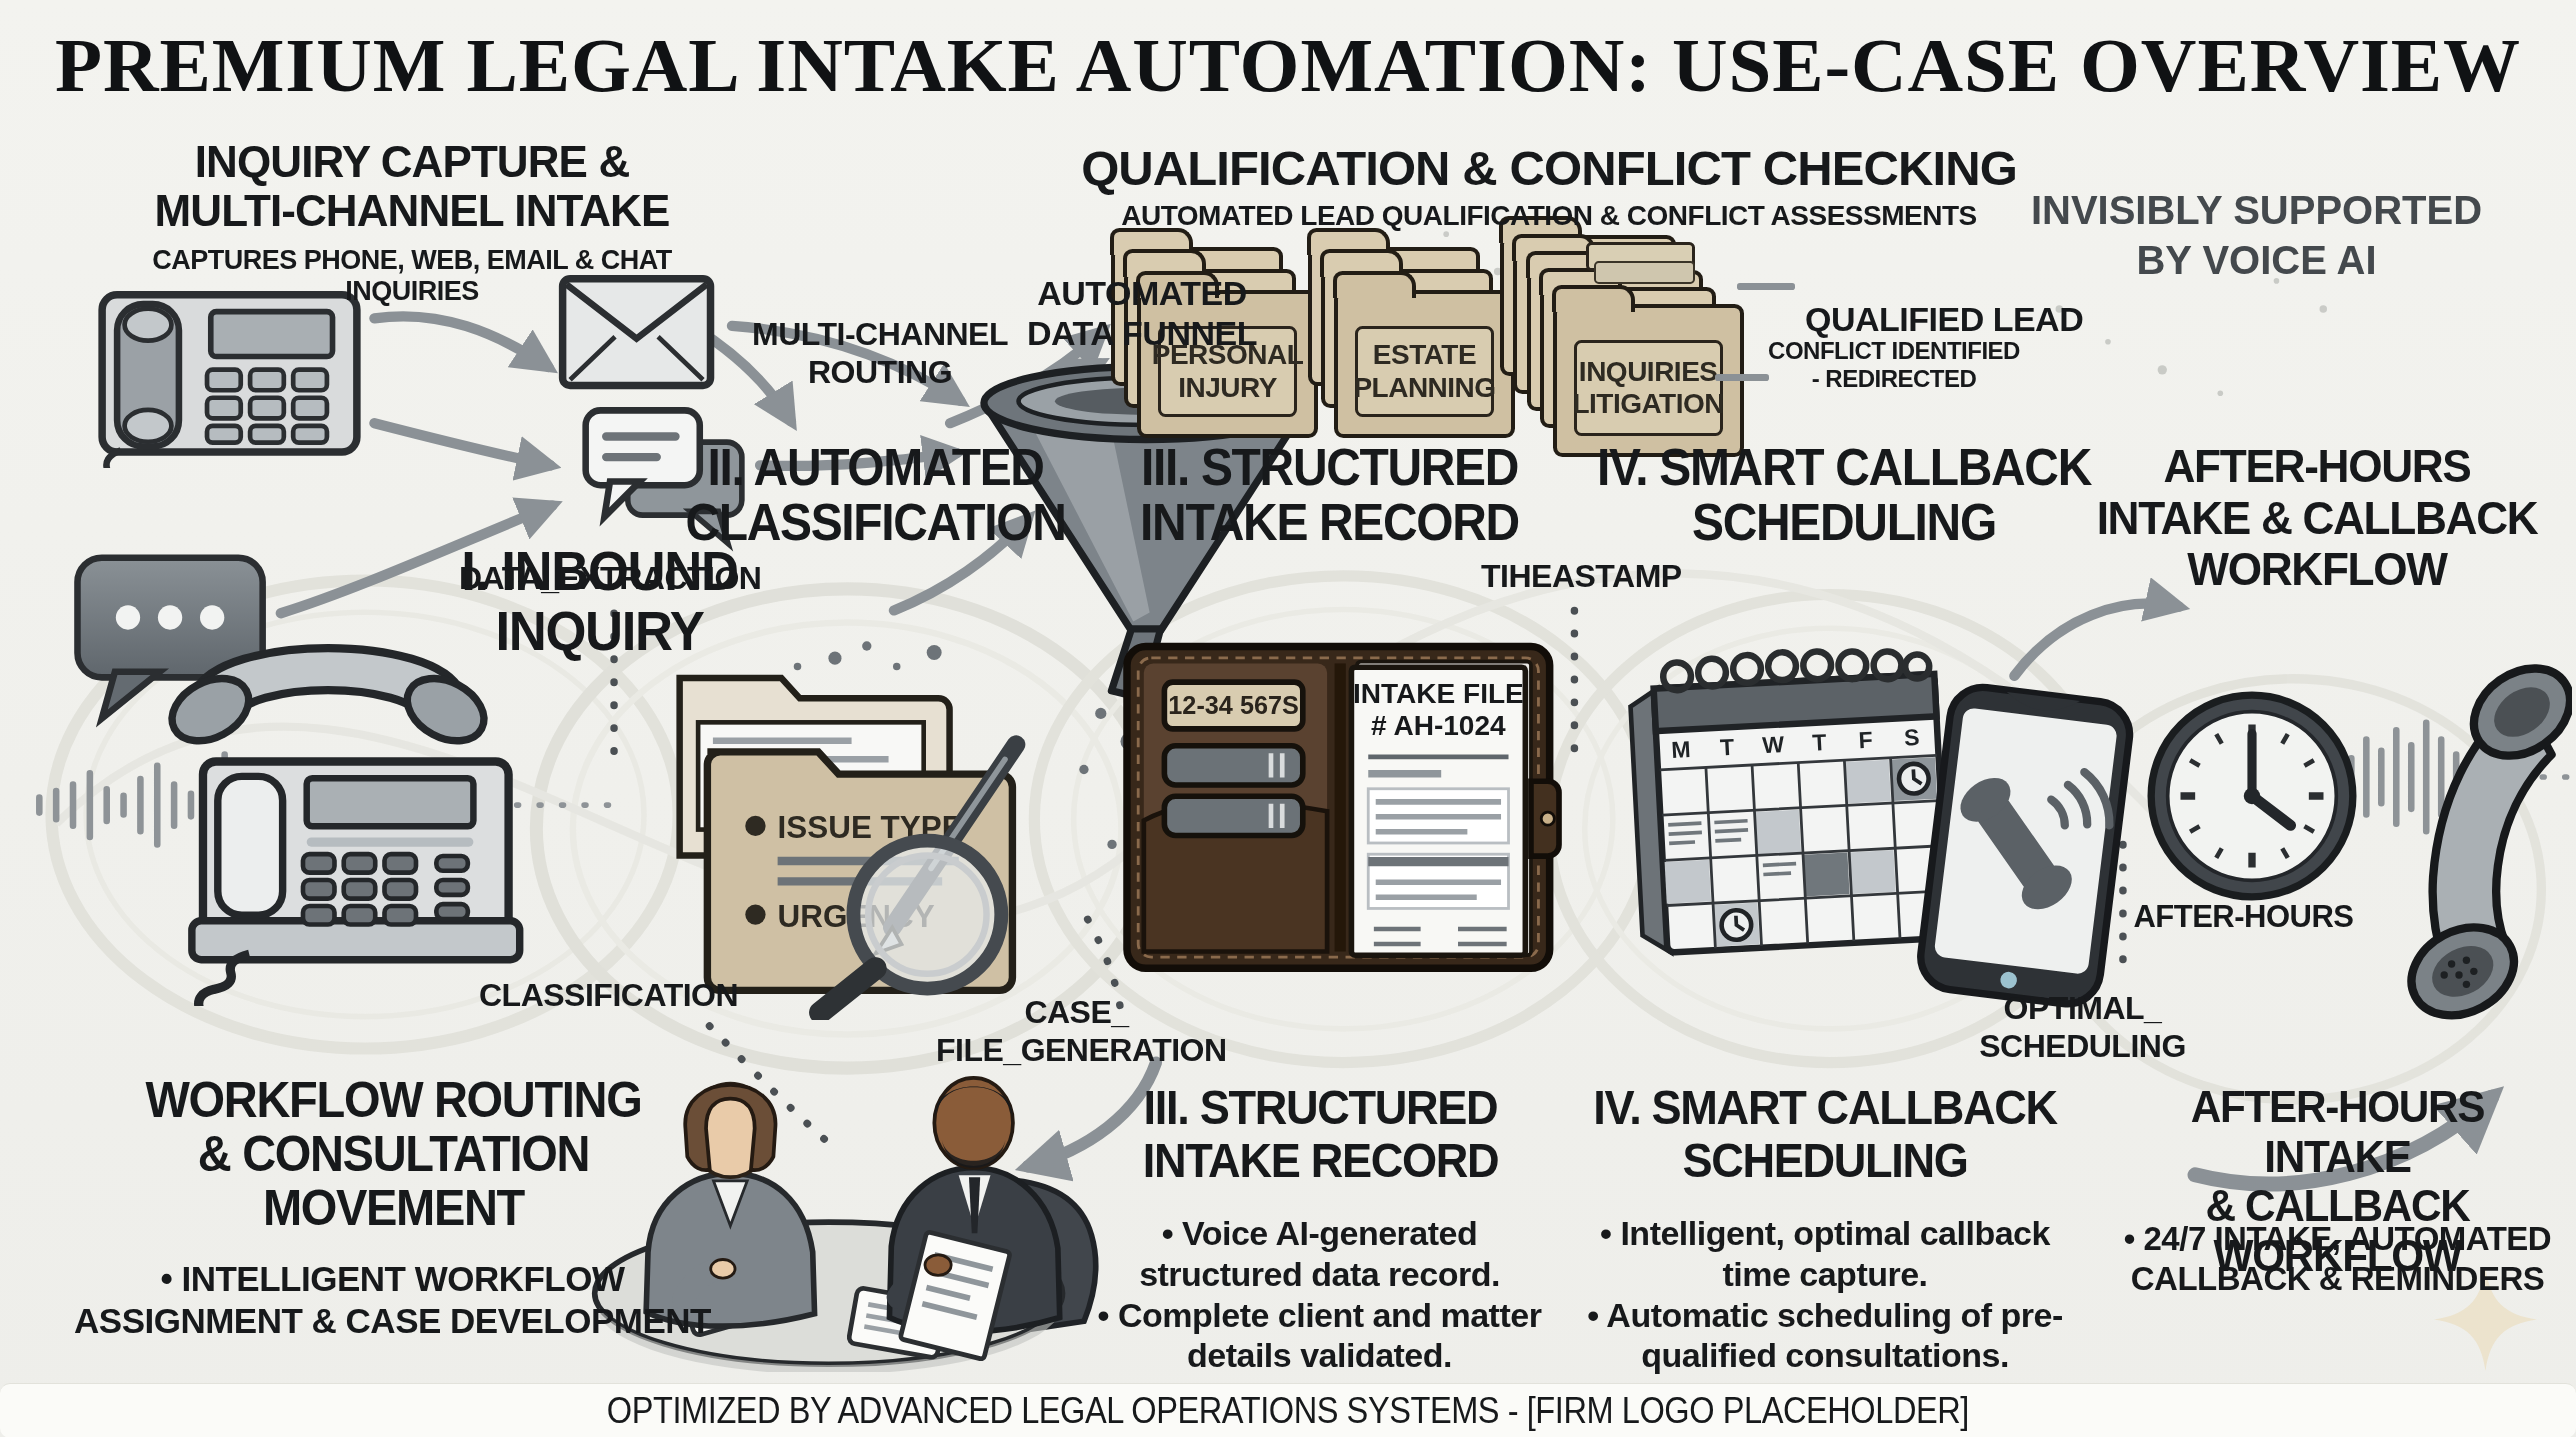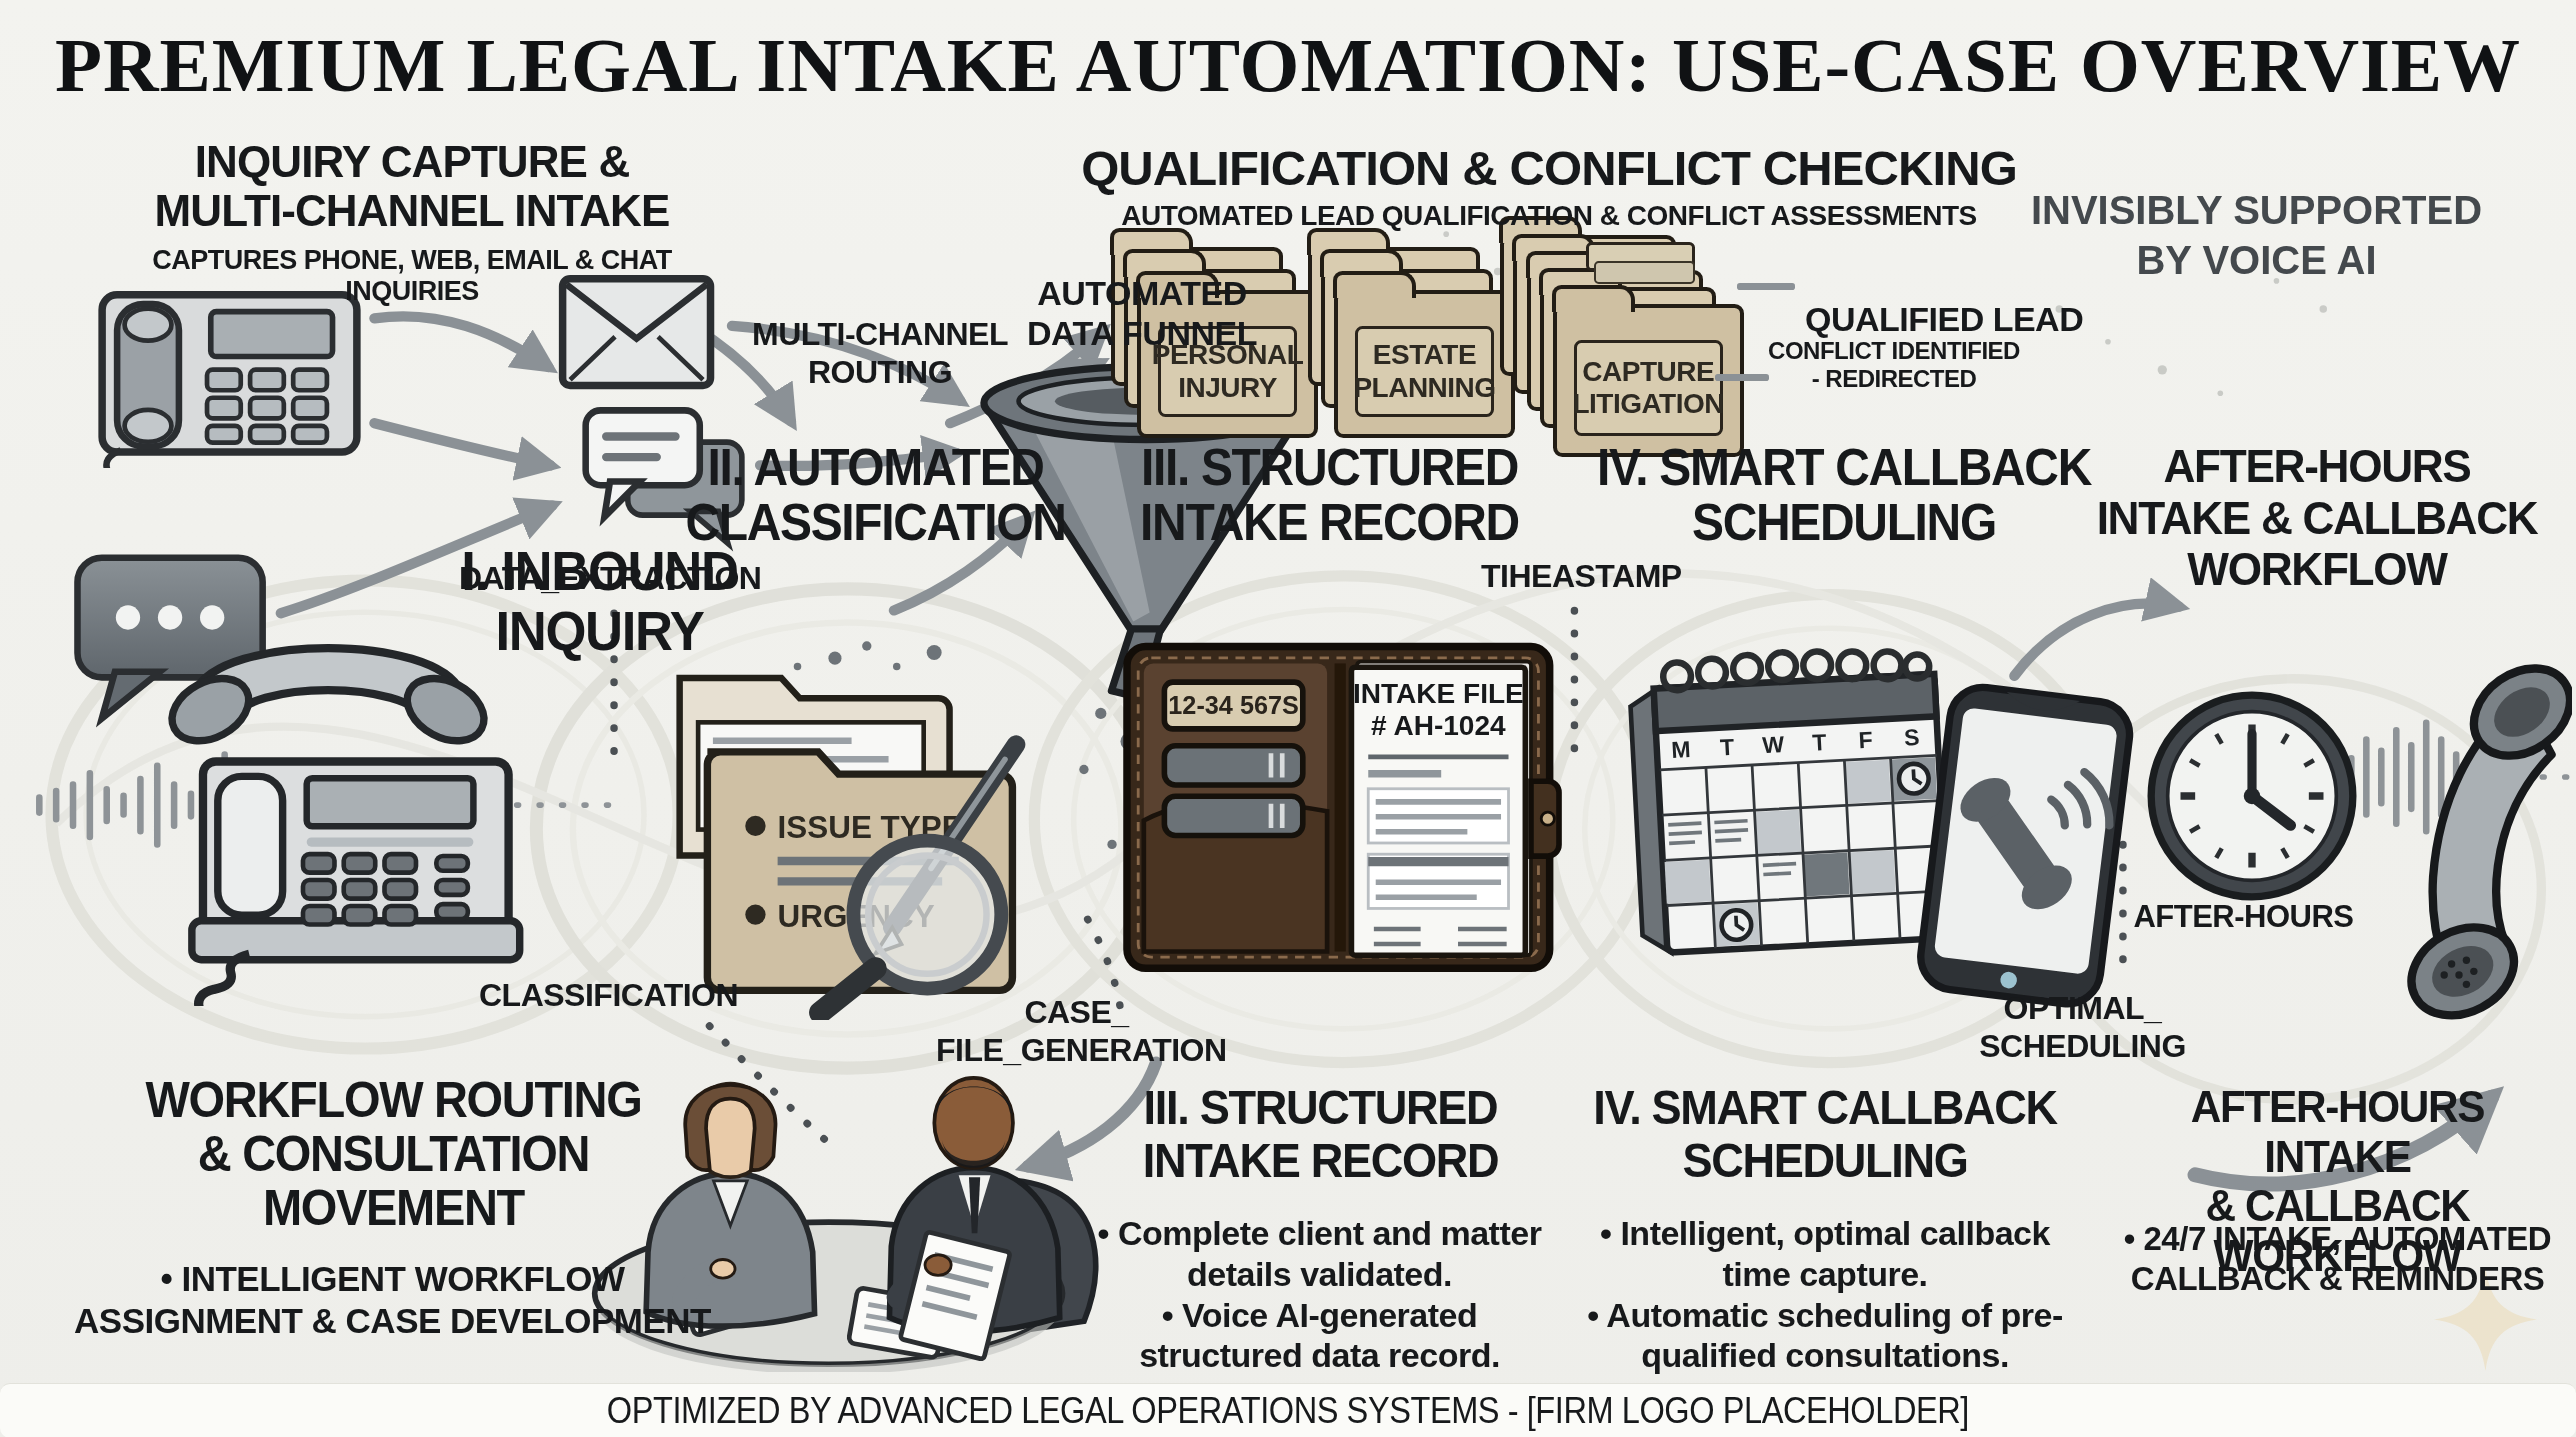--- a/index.html
+++ b/index.html
@@ -229,21 +229,21 @@
 
   <div class="abs" style="left:1549px;top:304px;z-index:2;">
     <div class="folder back abs" style="left:-49px;top:-69px;width:168px;height:133px;"></div>
     <div class="abs" style="left:37px;top:-62px;width:103px;height:22.5px;background:#d9cfb4;border:3.7px solid #2a241c;border-radius:5.6px;font-size:12px;color:#8a7a54;overflow:hidden;white-space:nowrap;z-index:1;"></div>
     <div class="folder back abs" style="left:-36px;top:-51px;width:168px;height:133px;"></div>
     <div class="abs" style="left:45px;top:-43px;width:97px;height:19px;background:#cfc6ae;border:2.8px solid #3a3428;border-radius:4.7px;z-index:1;"></div>
     <div class="folder back abs" style="left:-22.5px;top:-34px;width:168px;height:133px;"></div>
     <div class="folder back abs" style="left:-9.4px;top:-17px;width:168px;height:133px;"></div>
     <div class="folder abs" style="left:3.7px;top:0;width:183px;height:145px;">
       <div class="fplate">
-        <span>CAPTURE</span>
+        <span>INQUIRIES</span>
         <span>LITIGATION</span>
       </div>
     </div>
   </div>
 
   <div class="abs conn" style="left:1737px;top:283px;width:58px;z-index:2;"></div>
   <div class="abs lbl" style="left:1805px;top:266px;font-size:34px;z-index:3;white-space:nowrap;margin-top:33px;">QUALIFIED LEAD</div>
   <div class="abs conn" style="left:1715px;top:374px;width:54px;z-index:2;"></div>
   <div class="abs ctr lbl" style="left:1749px;top:337px;width:290px;font-size:24px;z-index:3;">
     <div>CONFLICT IDENTIFIED</div>
@@ -491,22 +491,22 @@
     <ellipse cx="372" cy="266" rx="14" ry="11" fill="#8a5c39" stroke="#241a12" stroke-width="3"></ellipse>
     <path d="M100 302 C 110 282, 124 272, 140 270" stroke="#7e858b" stroke-width="24" fill="none" stroke-linecap="round"></path>
     <ellipse cx="142" cy="270" rx="13" ry="10" fill="#e9cba9" stroke="#241a12" stroke-width="3"></ellipse>
   </svg>
 
   <div class="abs ctr stage3l" style="left:1105px;top:1082px;width:431px;font-size:48px;z-index:3;">
     <div>III. STRUCTURED</div>
     <div>INTAKE RECORD</div>
   </div>
   <div class="abs ctr mixed" style="left:1090px;top:1213px;width:459px;z-index:3;">
+    <div>• Voice AI-generated structured data record.</div>
     <div>• Complete client and matter details validated.</div>
-    <div>• Voice AI-generated structured data record.</div>
   </div>
 
   <div class="abs ctr stage3l" style="left:1549px;top:1082px;width:552px;font-size:48px;z-index:3;">
     <div>IV. SMART CALLBACK</div>
     <div>SCHEDULING</div>
   </div>
   <div class="abs ctr mixed" style="left:1563px;top:1213px;width:524px;z-index:3;">
     <div>• Intelligent, optimal callback time capture.</div>
     <div>• Automatic scheduling of pre-qualified consultations.</div>
   </div>

